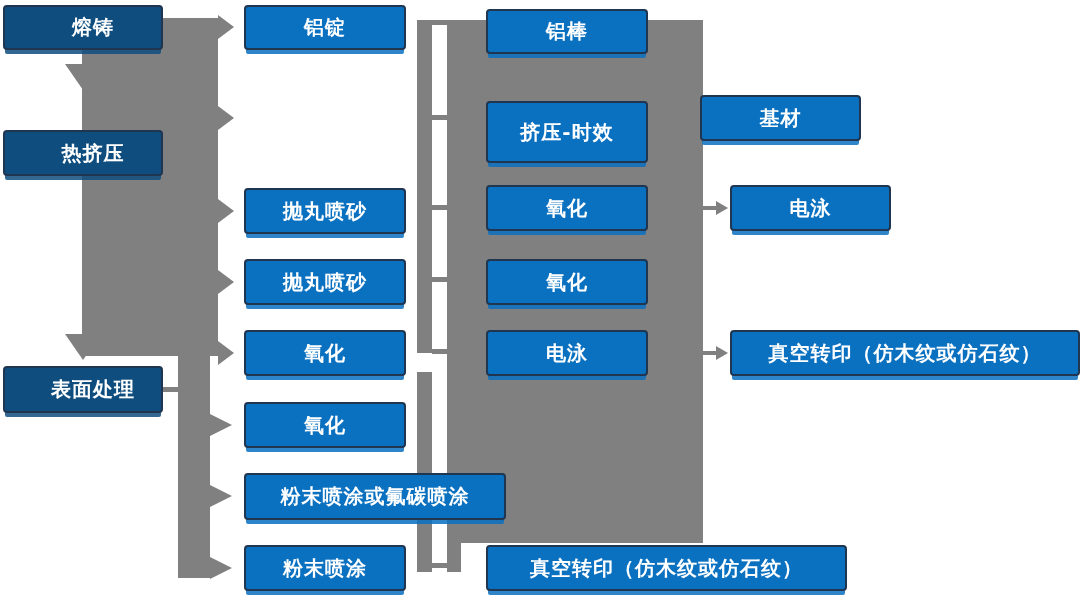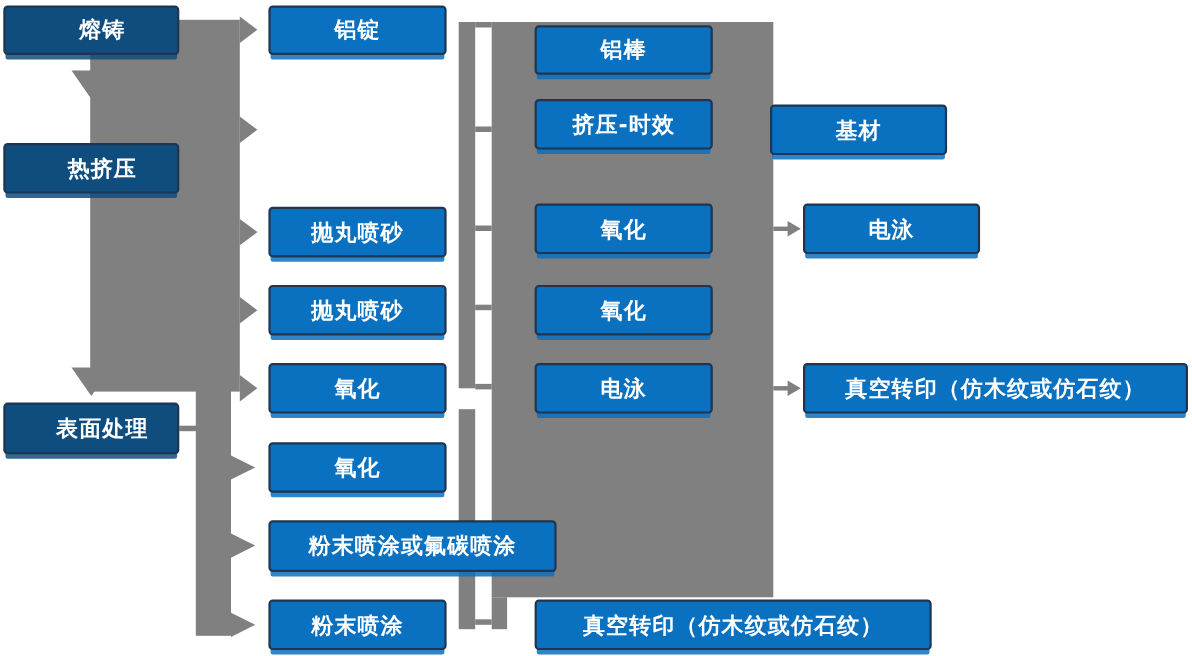--- a/index.html
+++ b/index.html
@@ -102,22 +102,22 @@
   <div class="node dark" style="left:3px;top:366px;width:160px;height:47px;">表面处理</div>
 
   <div class="node bright" style="left:244px;top:5px;width:162px;height:45px;">铝锭</div>
   <div class="node bright" style="left:244px;top:188px;width:162px;height:46px;">抛丸喷砂</div>
   <div class="node bright" style="left:244px;top:259px;width:162px;height:46px;">抛丸喷砂</div>
   <div class="node bright" style="left:244px;top:330px;width:162px;height:46px;">氧化</div>
   <div class="node bright" style="left:244px;top:402px;width:162px;height:46px;">氧化</div>
   <div class="node bright" style="left:244px;top:545px;width:162px;height:46px;">粉末喷涂</div>
   <div class="node bright" style="left:244px;top:473px;width:262px;height:47px;">粉末喷涂或氟碳喷涂</div>
 
-  <div class="node bright" style="left:486px;top:23px;width:162px;height:45px;">铝棒</div>
-  <div class="node bright" style="left:486px;top:90px;width:162px;height:46px;">挤压-时效</div>
+  <div class="node bright" style="left:486px;top:9px;width:162px;height:45px;">铝棒</div>
+  <div class="node bright" style="left:486px;top:101px;width:162px;height:62px;">挤压-时效</div>
   <div class="node bright" style="left:486px;top:185px;width:162px;height:46px;">氧化</div>
   <div class="node bright" style="left:486px;top:259px;width:162px;height:46px;">氧化</div>
   <div class="node bright" style="left:486px;top:330px;width:162px;height:46px;">电泳</div>
   <div class="node bright" style="left:486px;top:545px;width:361px;height:46px;">真空转印（仿木纹或仿石纹）</div>
 
   <div class="node bright" style="left:700px;top:95px;width:161px;height:46px;">基材</div>
   <div class="node bright" style="left:730px;top:185px;width:161px;height:46px;">电泳</div>
   <div class="node bright" style="left:730px;top:330px;width:350px;height:46px;">真空转印（仿木纹或仿石纹）</div>
 
 </div>

